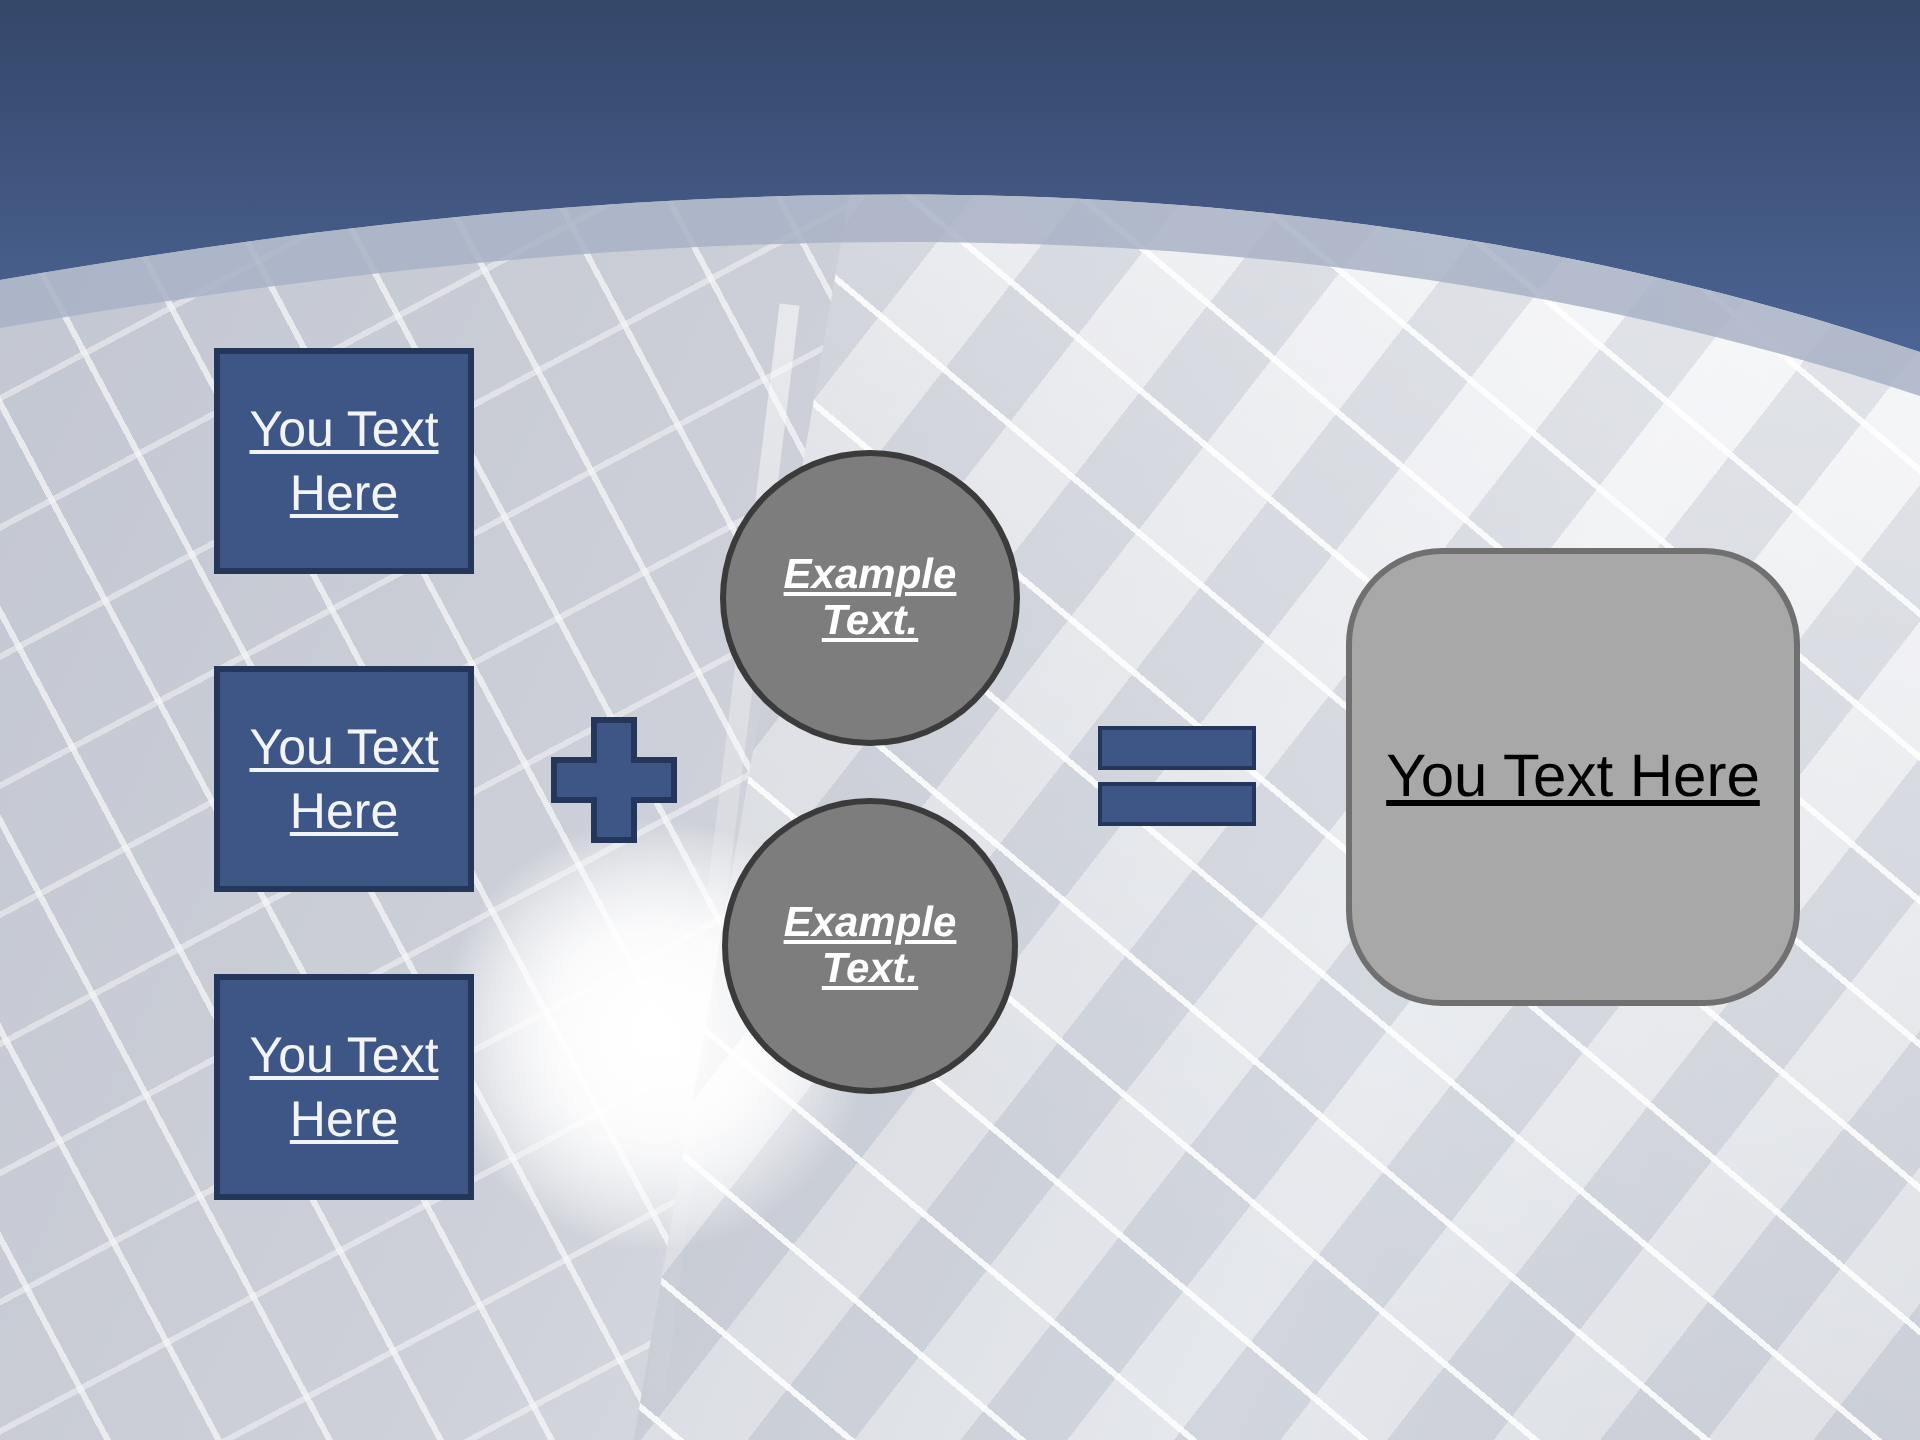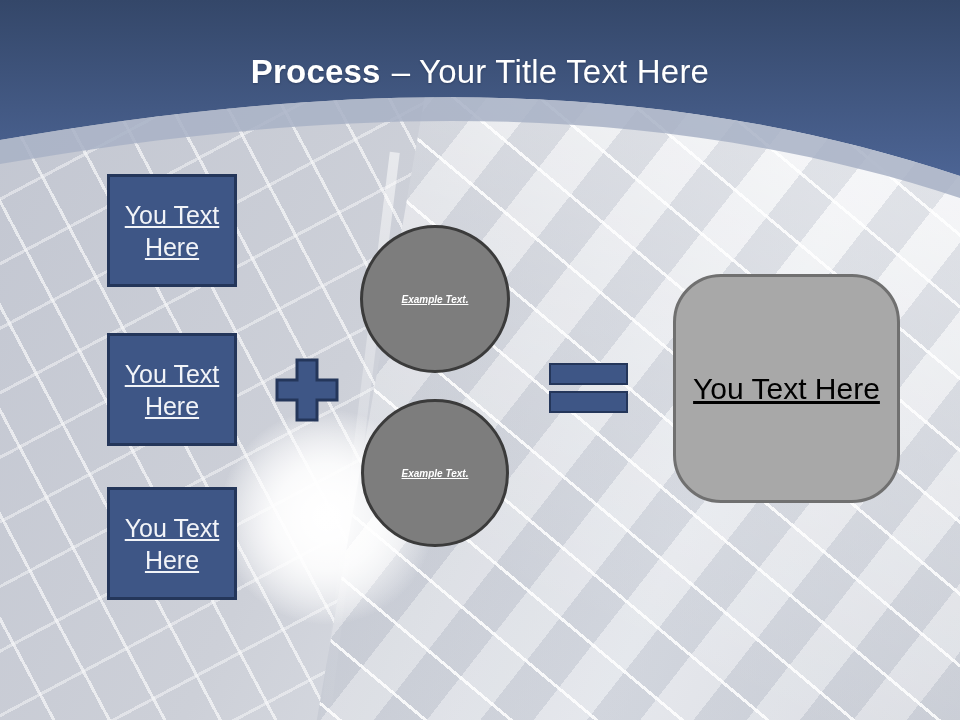--- a/index.html
+++ b/index.html
@@ -92,21 +92,21 @@
   .eq-bar.e2 { top: 391px; }
 
   .example-circle {
     border-radius: 50%;
     background: var(--circle-fill, #7D7D7D);
     border: 3px solid var(--circle-border, #3B3B3B);
     color: var(--circle-text, #FFFFFF);
     display: flex; align-items: center; justify-content: center;
     text-align: center;
     font-weight: bold; font-style: italic;
-    font-size: 10px; line-height: 23px;
+    font-size: 21px; line-height: 23px;
     padding: 0 28px;
   }
   .example-circle.c1 { left: 360px; top: 225px; width: 150px; height: 148px; }
   .example-circle.c2 { left: 361px; top: 399px; width: 148px; height: 148px; }
 
   .result-box {
     left: 673px; top: 274px; width: 227px; height: 229px;
     border-radius: 48px;
     background: var(--result-fill, #A8A8A8);
     border: 3px solid var(--result-border, #707070);
@@ -131,23 +131,20 @@
     <defs>
       <linearGradient id="hdr" x1="0" y1="0" x2="0" y2="1">
         <stop offset="0" style="stop-color:var(--header-top, #344769)"></stop>
         <stop offset="1" style="stop-color:var(--header-bottom, #4C6494)"></stop>
       </linearGradient>
     </defs>
     <path d="M0,0 H960 V176 C620,62 280,92 0,140 Z" fill="url(#hdr)"></path>
     <path d="M0,140 C280,92 620,62 960,176 L960,198 C620,86 280,116 0,164 Z" fill="var(--header-band, #A8B1C5)" opacity="0.85"></path>
   </svg>
 
-  <div class="slide-title">
-    <span class="title-bold">Process</span><span class="title-rest">– Your Title Text Here</span>
-  </div>
 
   <div class="shape input-box b1">
     <span>You Text Here</span>
   </div>
   <div class="shape input-box b2">
     <span>You Text Here</span>
   </div>
   <div class="shape input-box b3">
     <span>You Text Here</span>
   </div>

